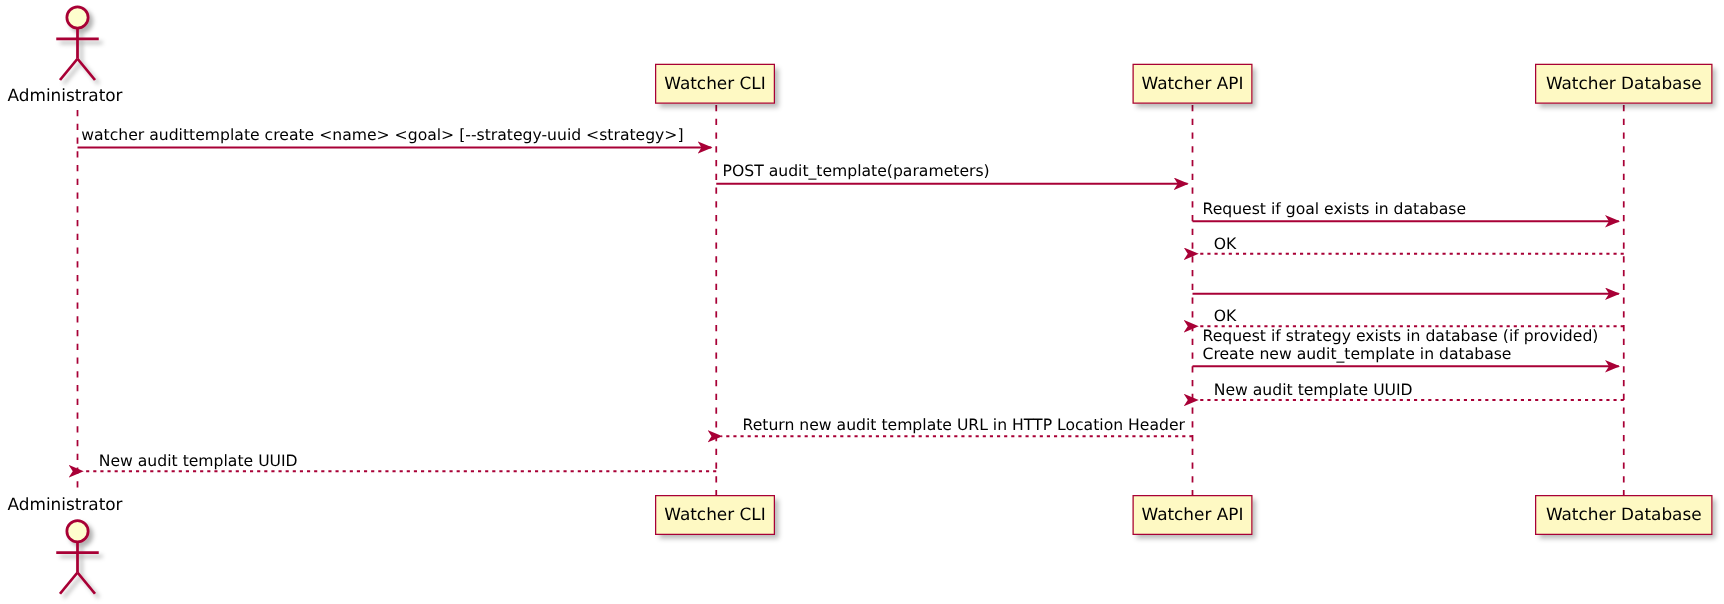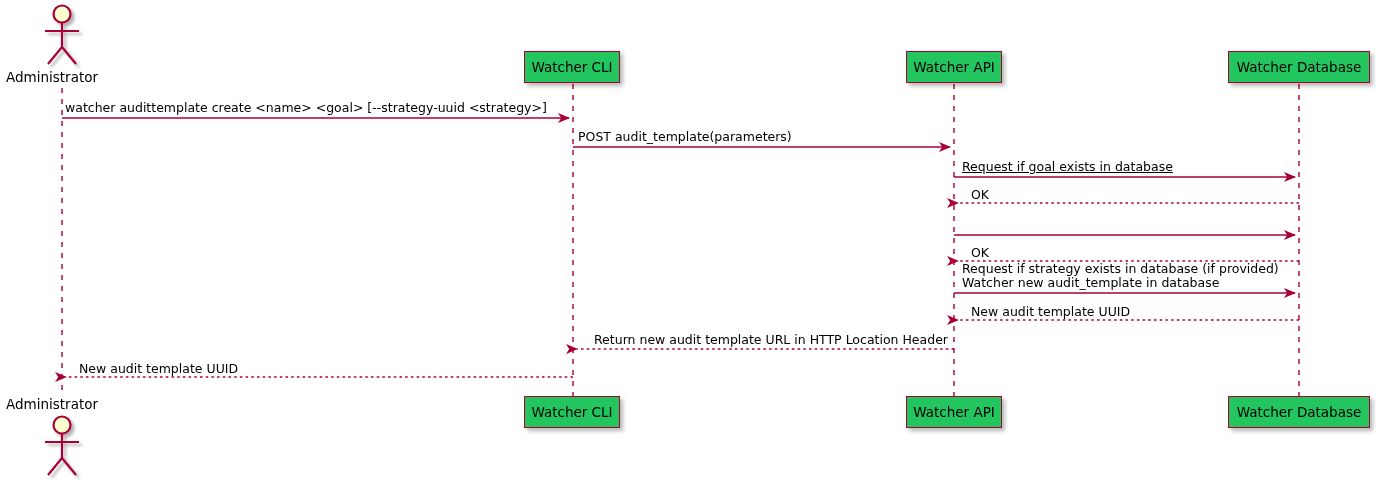--- a/index.html
+++ b/index.html
@@ -28,21 +28,21 @@
     position: absolute;
     font-family: "DejaVu Sans", sans-serif;
     font-size: 12.5px;
     color: #000000;
     white-space: nowrap;
     line-height: 1;
   }
   .participant-box {
     position: absolute;
     box-sizing: border-box;
-    background: #22c55e;
+    background: #fef9c3;
     border: 1.5px solid #A80036;
     box-shadow: 3px 3px 4px rgba(0,0,0,0.28);
     display: flex;
     align-items: center;
     justify-content: center;
     font-family: "DejaVu Sans", sans-serif;
     font-size: 13.5px;
     color: #000000;
     white-space: nowrap;
   }
@@ -136,34 +136,34 @@
   <div class="actor-label" style="left:6px; top:396px;">
     <span>Administrator</span>
   </div>
 
   <div class="msg-label" style="left:578px; top:131px;">
     <span>POST audit_template(parameters)</span>
   </div>
   <div class="msg-label" style="left:65px; top:102px;">
     <span>watcher audittemplate create &lt;name&gt; &lt;goal&gt; [--strategy-uuid &lt;strategy&gt;]</span>
   </div>
-  <div class="msg-label" style="left:962px; top:161px;text-decoration:underline;">
+  <div class="msg-label" style="left:962px; top:161px;">
     <span>Request if goal exists in database</span>
   </div>
   <div class="msg-label" style="left:971px; top:189px;">
     <span>OK</span>
   </div>
   <div class="msg-label" style="left:962px; top:219px;margin-top:44px;">
     <span>Request if strategy exists in database (if provided)</span>
   </div>
   <div class="msg-label" style="left:971px; top:247px;">
     <span>OK</span>
   </div>
   <div class="msg-label" style="left:962px; top:277px;">
-    <span>Watcher new audit_template in database</span>
+    <span>Create new audit_template in database</span>
   </div>
   <div class="msg-label" style="left:971px; top:306px;">
     <span>New audit template UUID</span>
   </div>
   <div class="msg-label" style="left:594px; top:334px;text-align:center;">
     <span>Return new audit template URL in HTTP Location Header</span>
   </div>
   <div class="msg-label" style="left:79px; top:363px;">
     <span>New audit template UUID</span>
   </div>

